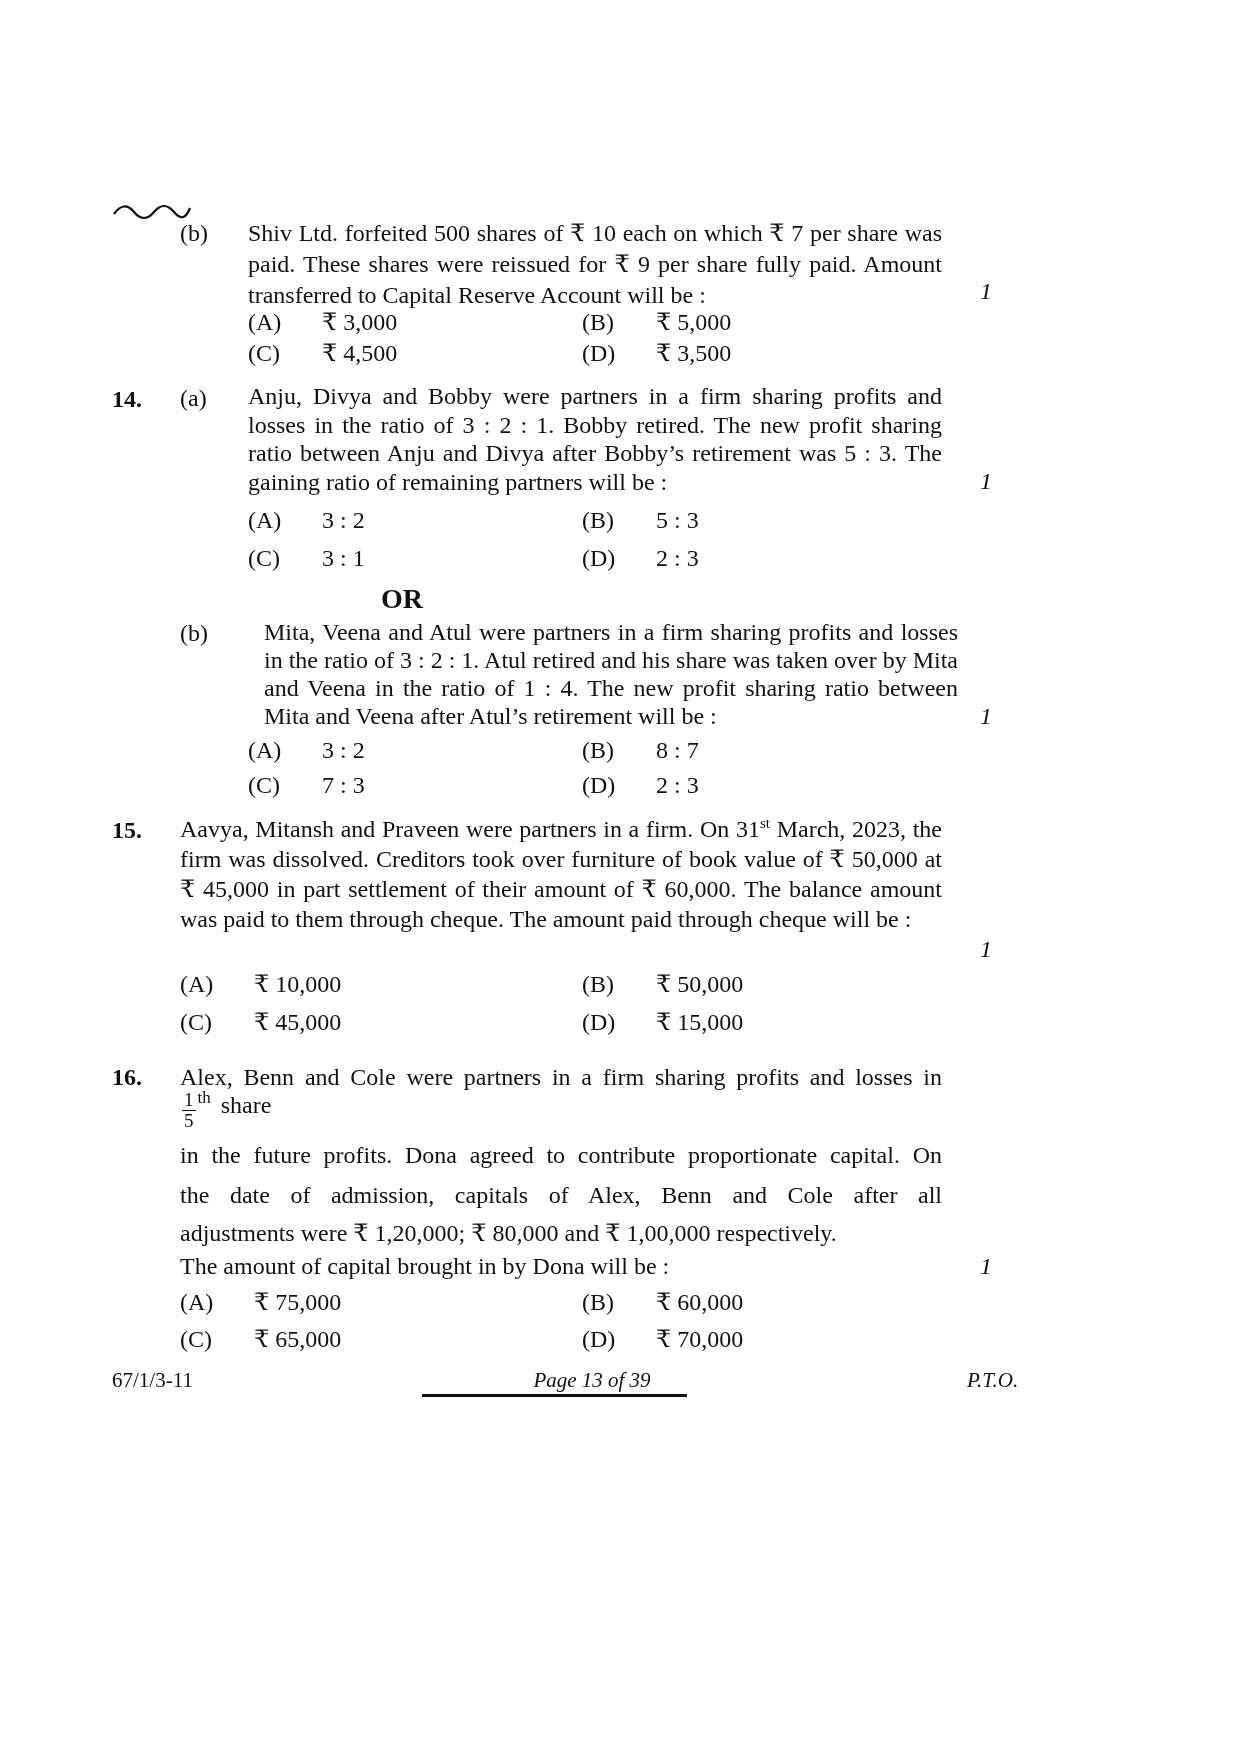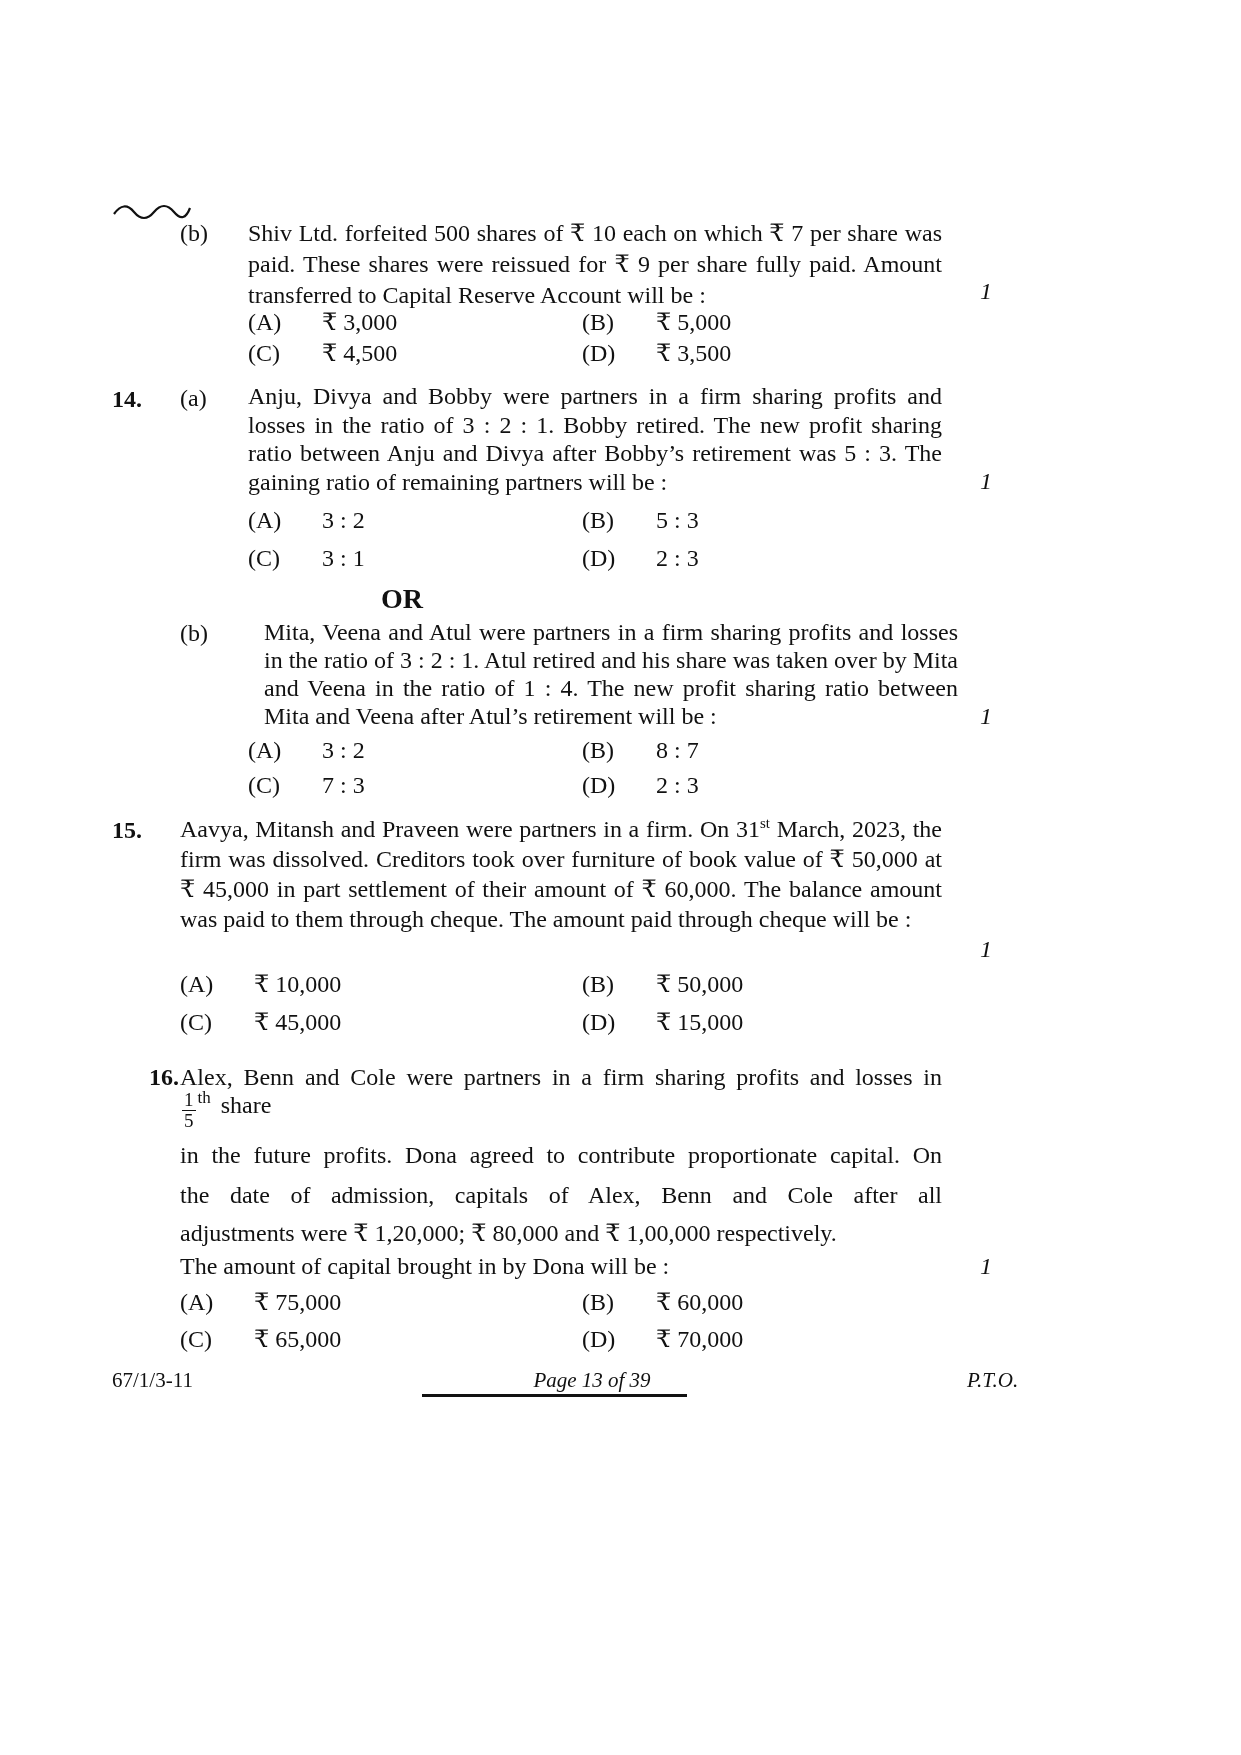--- a/index.html
+++ b/index.html
@@ -66,21 +66,21 @@
   <div class="abs qnum" style="left:112px; top:817px;">15.</div>
   <div class="abs txt just" style="left:180px; top:814px; width:762px; line-height:30px;"><span>Aavya, Mitansh and Praveen were partners in a firm. On 31</span><sup>st</sup><span> March, 2023, the firm was dissolved. Creditors took over furniture of book value of ₹ 50,000 at ₹ 45,000 in part settlement of their amount of ₹ 60,000. The balance amount was paid to them through cheque. The amount paid through cheque will be :</span></div>
   <div class="abs mark" style="left:980px; top:936px;">1</div>
   <div class="abs opt" style="left:180px; top:970px;"><span class="lbl">(A)</span><span>₹ 10,000</span></div>
   <div class="abs opt" style="left:582px; top:970px;"><span class="lbl">(B)</span><span>₹ 50,000</span></div>
   <div class="abs opt" style="left:180px; top:1008px;"><span class="lbl">(C)</span><span>₹ 45,000</span></div>
   <div class="abs opt" style="left:582px; top:1008px;"><span class="lbl">(D)</span><span>₹ 15,000</span></div>
 </div>
 
 <div>
-  <div class="abs qnum" style="left:112px; top:1064px;margin-left:37px;">16.</div>
+  <div class="abs qnum" style="left:112px; top:1064px;">16.</div>
   <div class="abs txt" style="left:180px; top:1062px; width:762px; text-align:justify; text-align-last:justify;">Alex, Benn and Cole were partners in a firm sharing profits and losses in</div>
   <div class="abs txt" style="left:180px; top:1090px; width:762px; display:flex; align-items:center; justify-content:space-between;">
     <span style="display:inline-flex; align-items:flex-start;">
       <span class="frac">
           <span class="num">1</span>
           <span class="den">5</span>
         </span>
       <span style="font-size:17px; line-height:20px; margin-top:-2px;">th</span>
       <span style="margin-left:10px;">share</span>
     </span>

